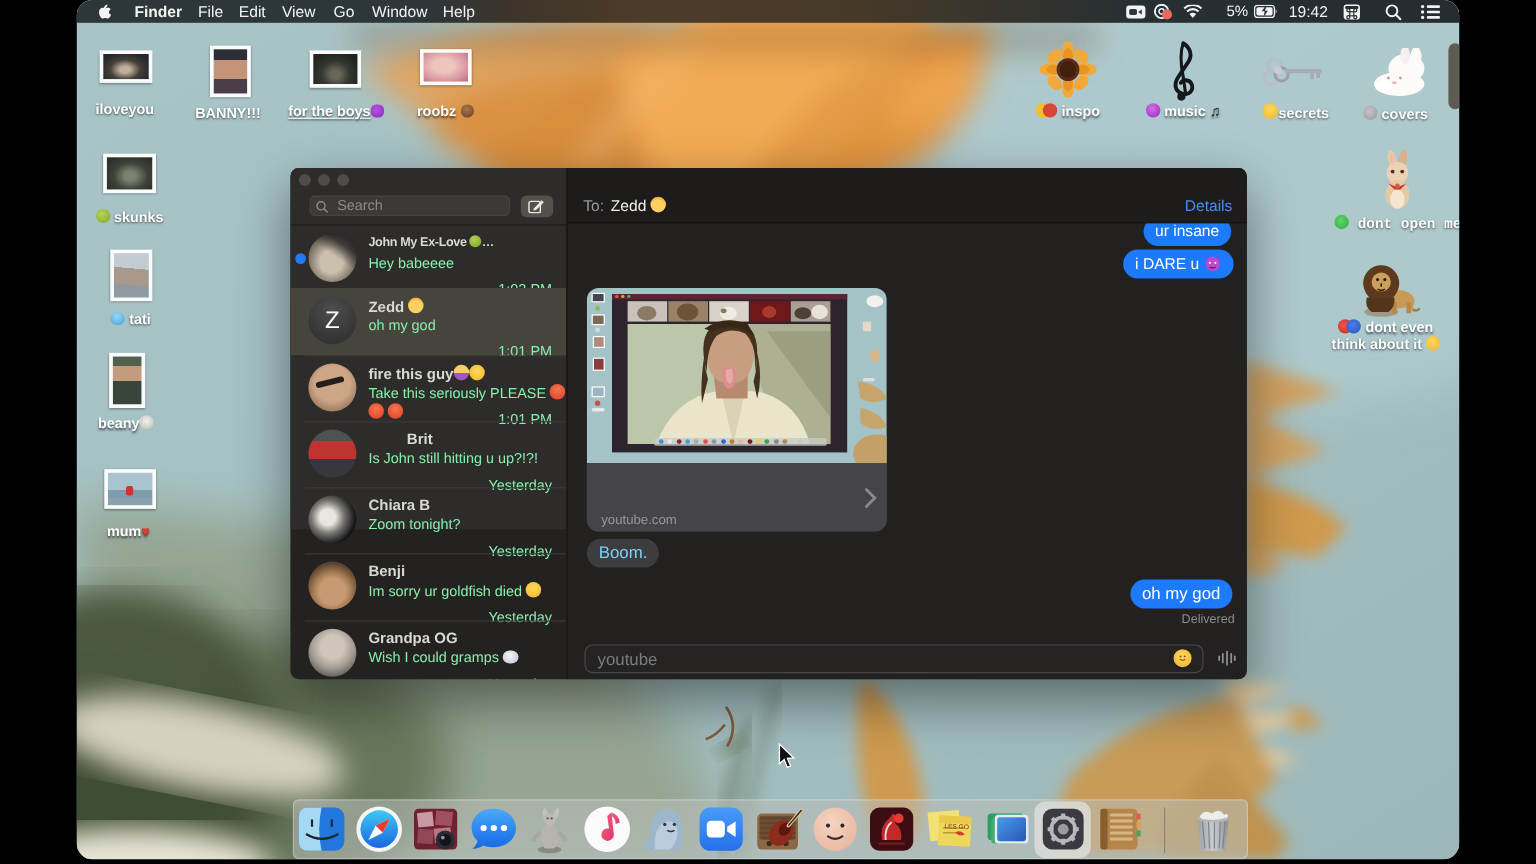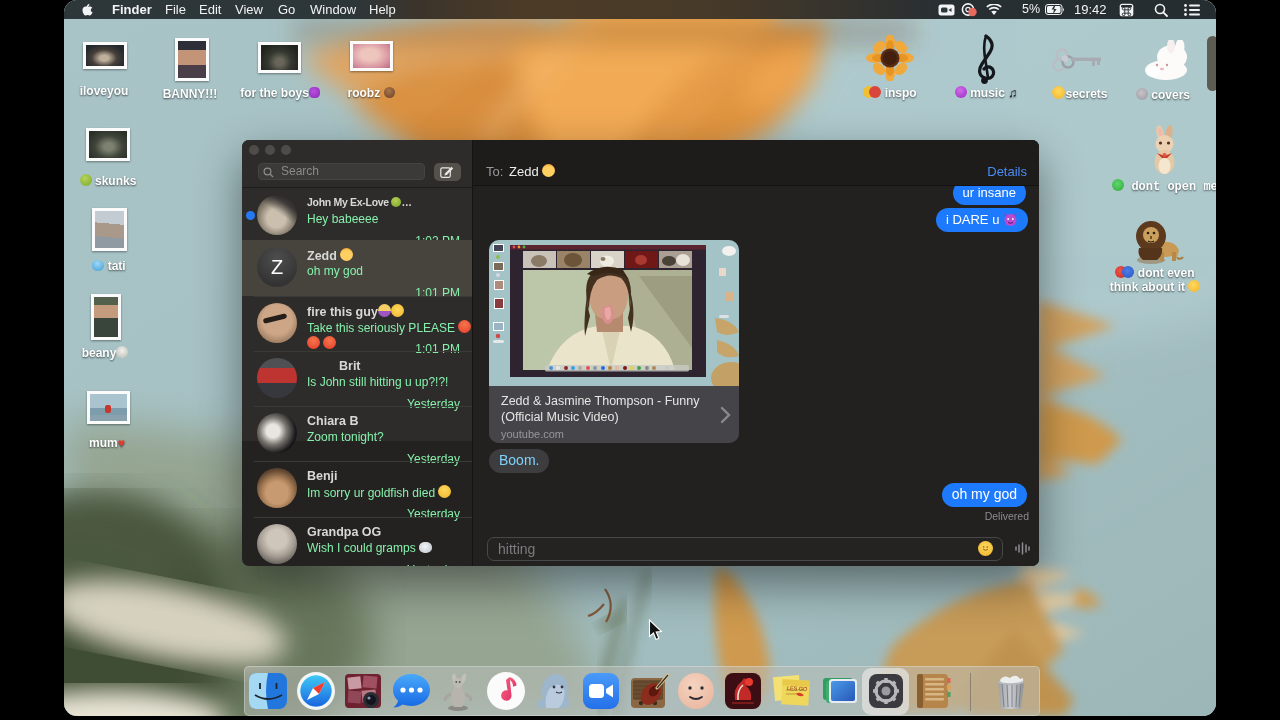--- a/index.html
+++ b/index.html
@@ -160,21 +160,21 @@
       <circle cx="1.5" cy="10.5" r="1.4" fill="#f2f3f4"></circle>
           <rect x="5" y="9.4" width="11" height="2.2" rx="1" fill="#f2f3f4"></rect>
     </svg>
   </div>
 
   <div class="photo" style="left:19px;top:42px;width:44px;height:27px;background:radial-gradient(ellipse at 48% 62%, #bfb09c 0 15%, #453f38 45%, #23272e 78%);"></div>
   <div class="dlabel" style="left:0px;top:84px;width:80px;">iloveyou</div>
   <div class="photo" style="left:111px;top:38px;width:34px;height:43px;background:linear-gradient(180deg,#2e2e38 0 24%,#c39478 24% 66%,#4a3f48 66%);"></div>
   <div class="dlabel" style="left:86px;top:87px;width:80px;">BANNY!!!</div>
   <div class="photo" style="left:194px;top:42px;width:43px;height:31px;background:radial-gradient(ellipse at 50% 68%, #6a675a 0 14%, #343830 45%, #20241d 80%);"></div>
-  <div class="dlabel" style="left:172px;top:86px;width:88px;">for the boys<span class="em" style="width:11px;height:11px;background:radial-gradient(circle at 42% 38%,#b84fe0,#8c2bb4);border-radius:40%;"></span></div>
+  <div class="dlabel" style="left:172px;top:86px;width:88px;text-decoration:underline;">for the boys<span class="em" style="width:11px;height:11px;background:radial-gradient(circle at 42% 38%,#b84fe0,#8c2bb4);border-radius:40%;"></span></div>
   <div class="photo" style="left:286px;top:41px;width:43px;height:30px;background:radial-gradient(ellipse at 45% 45%, #eec5bc 0 30%, #d793a0 70%, #b86a80 100%);"></div>
   <div class="dlabel" style="left:263px;top:86px;width:88px;">roobz <span class="em" style="width:11px;height:11px;background:radial-gradient(circle at 45% 35%,#a8764e,#6b3f22);"></span></div>
 
   <div class="photo" style="left:22px;top:128px;width:44px;height:33px;background:radial-gradient(ellipse at 52% 58%, #7d8270 0 16%, #3e443a 50%, #2a2f28 85%);"></div>
   <div class="dlabel" style="left:0px;top:174px;width:88px;"><span class="em" style="width:12px;height:12px;background:radial-gradient(circle at 40% 35%,#b7d35a,#7aa92c);"></span> skunks</div>
   <div class="photo" style="left:28px;top:208px;width:35px;height:43px;background:linear-gradient(185deg,#c3ccd2 0 35%,#a9998a 35% 70%,#8f9aa2 70%);"></div>
   <div class="dlabel" style="left:0px;top:259px;width:90px;"><span class="em" style="width:12px;height:11px;background:radial-gradient(circle at 45% 30%,#9fd8f5,#3d9fd8);border-radius:45% 55% 50% 50%;"></span> tati</div>
   <div class="photo" style="left:27px;top:294px;width:30px;height:46px;background:linear-gradient(180deg,#53604c 0 20%,#c49b7c 20% 52%,#39443a 52%);"></div>
   <div class="dlabel" style="left:0px;top:346px;width:82px;">beany<span class="em" style="width:12px;height:12px;background:radial-gradient(circle at 50% 40%,#f2f2ee,#b9b9b2);"></span></div>
   <div class="photo" style="left:23px;top:391px;width:43px;height:33px;background:linear-gradient(180deg,#a9c4cf 0 52%,#7e9dac 52% 78%,#8aa2ad 78%);"></div>
@@ -417,30 +417,29 @@
             <circle cx="136" cy="128" r="2" fill="#801818"></circle>
                   <circle cx="143" cy="128" r="2" fill="#e8d048"></circle>
             <circle cx="150" cy="128" r="2" fill="#48a048"></circle>
                   <circle cx="158" cy="128" r="2" fill="#888"></circle>
             <circle cx="165" cy="128" r="2" fill="#b08858"></circle>
                   <circle cx="178" cy="128" r="2" fill="#c8c8c8"></circle>
           </g>
         </g>
       </svg>
       <div class="abs" style="left:0;top:146px;width:250px;height:57px;background:#454448;"></div>
-      <div class="abs" style="left:12px;top:153px;font-size:12.5px;line-height:16px;color:#e6e6e6;">Zedd &amp; Jasmine Thompson - Funny<br>(Official Music Video)</div>
       <div class="abs" style="left:12px;top:188px;font-size:11px;color:#98979c;">youtube.com</div>
       <svg class="abs" style="right:8px;top:166px" width="12" height="18" viewBox="0 0 12 18">
               <path d="M3 2 L10 9 L3 16" stroke="#8a898e" stroke-width="2.4" fill="none" stroke-linecap="round"></path>
             </svg>
     </div>
     <div class="bubble gray" style="left:16px;top:309px;font-size:14px;">Boom.</div>
     <div class="bubble blue" style="right:12px;top:343px;font-size:14px;">oh my god</div>
     <div class="abs" style="right:10px;top:370px;font-size:10.5px;color:#8b8b90;">Delivered</div>
-    <div class="abs" style="left:14px;top:397px;width:516px;height:24px;border-radius:7px;border:1px solid #48474a;background:#242321;color:#7c7b80;font-size:14px;line-height:22px;padding-left:10px;">hitting</div>
+    <div class="abs" style="left:14px;top:397px;width:516px;height:24px;border-radius:7px;border:1px solid #48474a;background:#242321;color:#7c7b80;font-size:14px;line-height:22px;padding-left:10px;">youtube</div>
     <div class="abs" style="left:505px;top:401px;width:15px;height:15px;border-radius:50%;background:radial-gradient(circle at 50% 40%,#ffd95e,#edb32a);"></div>
     <svg class="abs" style="left:508px;top:404px" width="9" height="9" viewBox="0 0 9 9">
             <circle cx="2.8" cy="3" r="0.8" fill="#7a5214"></circle>
             <circle cx="6.2" cy="3" r="0.8" fill="#7a5214"></circle>
             <path d="M2.2 5.2 Q4.5 7.4 6.8 5.2" stroke="#7a5214" stroke-width="0.9" fill="none"></path>
           </svg>
     <svg class="abs" style="left:541px;top:401px" width="17" height="15" viewBox="0 0 17 15">
       <g stroke="#8e8d92" stroke-width="1.5" stroke-linecap="round">
         <path d="M2 6 V 9"></path>
               <path d="M5 4 V 11"></path>

